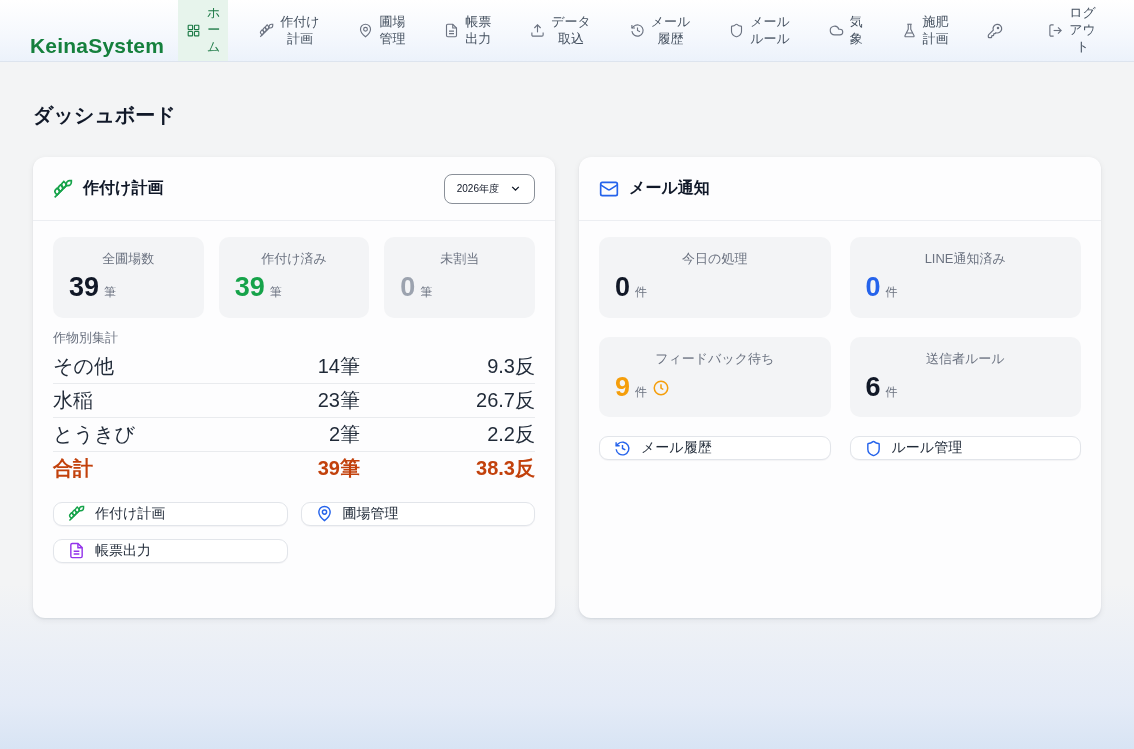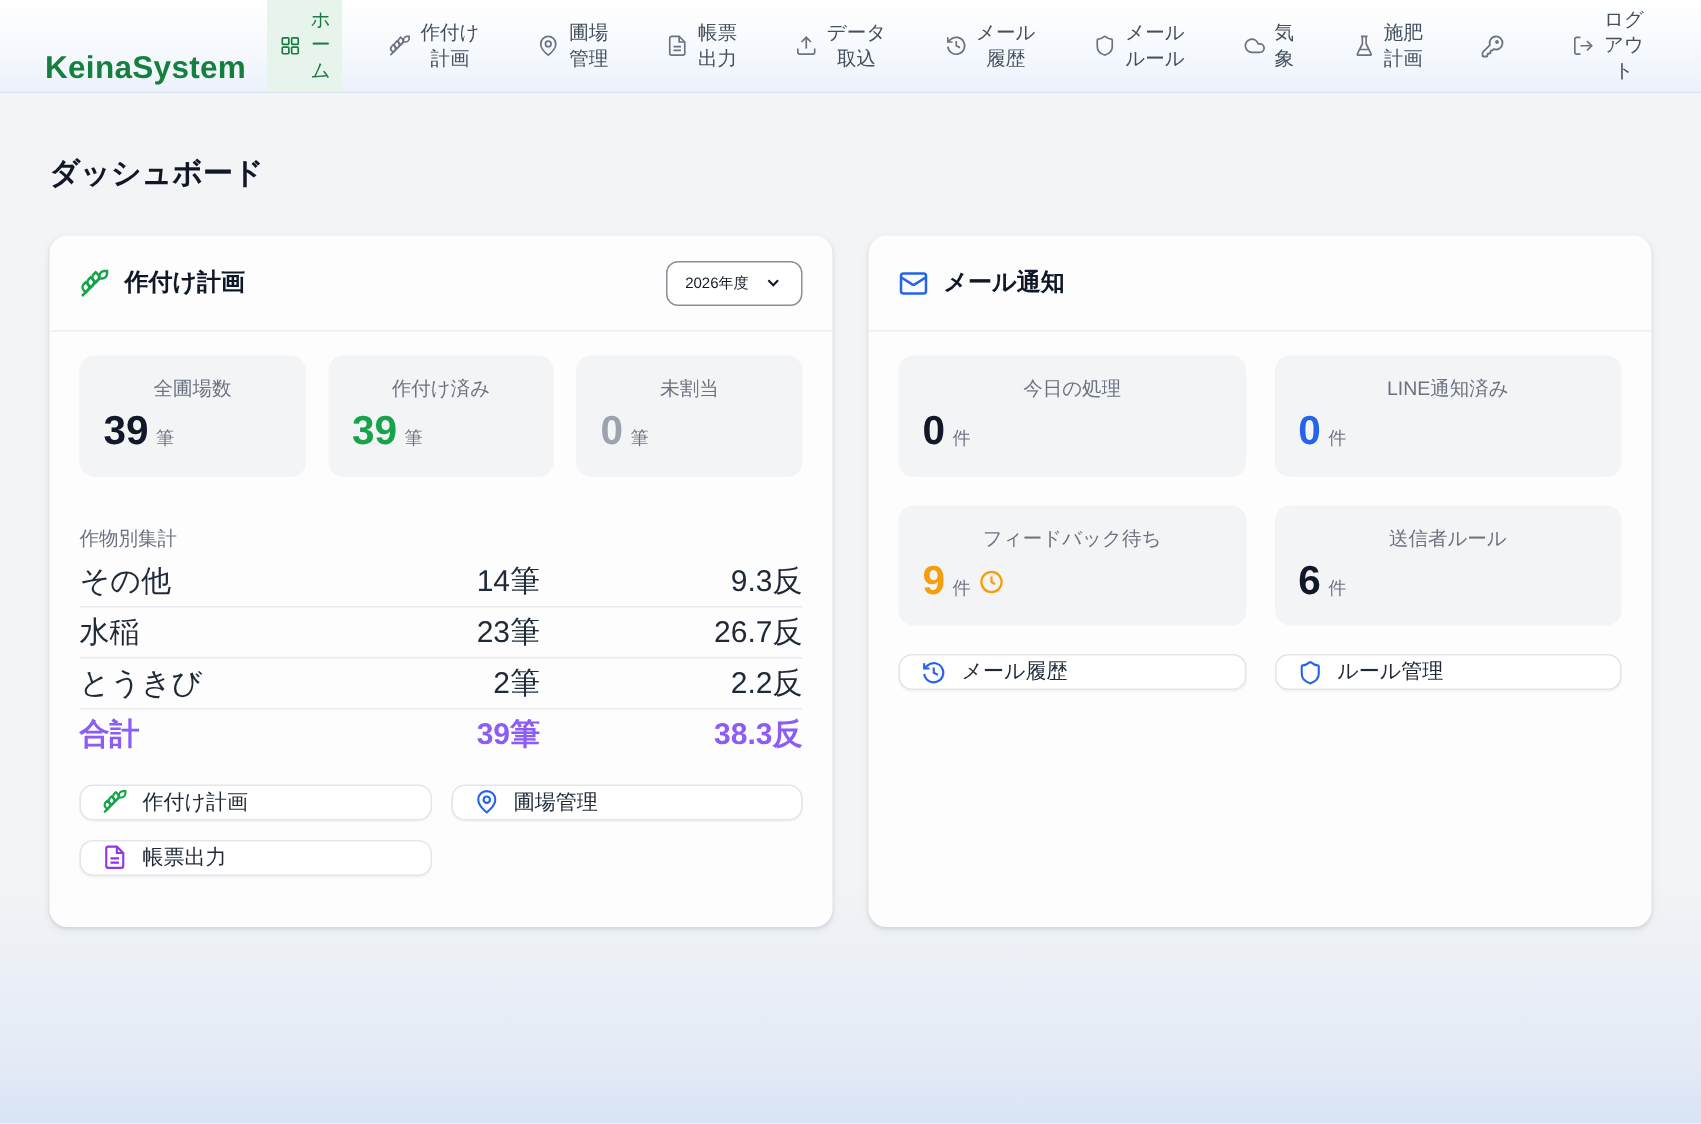--- a/index.html
+++ b/index.html
@@ -69,28 +69,28 @@
   .stat-value-row { display:flex; align-items:baseline; gap:5px; }
   .stat-value { font-size:27px; font-weight:700; color:#111827; line-height:1.1; }
   .stat-value.green { color:#16a34a; }
   .stat-value.blue { color:#2563eb; }
   .stat-value.orange { color:#f59e0b; }
   .stat-value.gray { color:#9ca3af; }
   .stat-unit { font-size:12px; color:#6b7280; }
   .stat-clock { align-self:center; }
 
   
-  .crop-summary { margin-top:32px; }
+  .crop-summary { margin-top:11px; }
   .crop-title { font-size:13px; color:#6b7280; margin-bottom:3px; }
   .crop-row {
     display:grid; grid-template-columns:1fr 120px 175px; align-items:center;
     height:34px; border-bottom:1px solid #e9ebee; font-size:20px; color:#1f2937;
   }
   .crop-row .c-count,.crop-row .c-area { text-align:right; }
-  .crop-row.total { font-weight:700; color:#8b5cf6; border-bottom:none; }
+  .crop-row.total { font-weight:700; color:#c2410c; border-bottom:none; }
 
   
   .btn-grid { display:grid; grid-template-columns:1fr 1fr; gap:13px; margin-top:16px; }
   .btn-grid.wide-gap { gap:19px; margin-top:19px; }
   .ql-btn {
     display:flex; align-items:center; gap:10px; height:24px; padding:0 14px;
     background:#fff; border:1px solid #e2e5ea; border-radius:9px;
     font-size:14px; color:#1f2937; cursor:pointer;
     box-shadow:0 1px 1px rgba(16,24,40,.04);
   }

